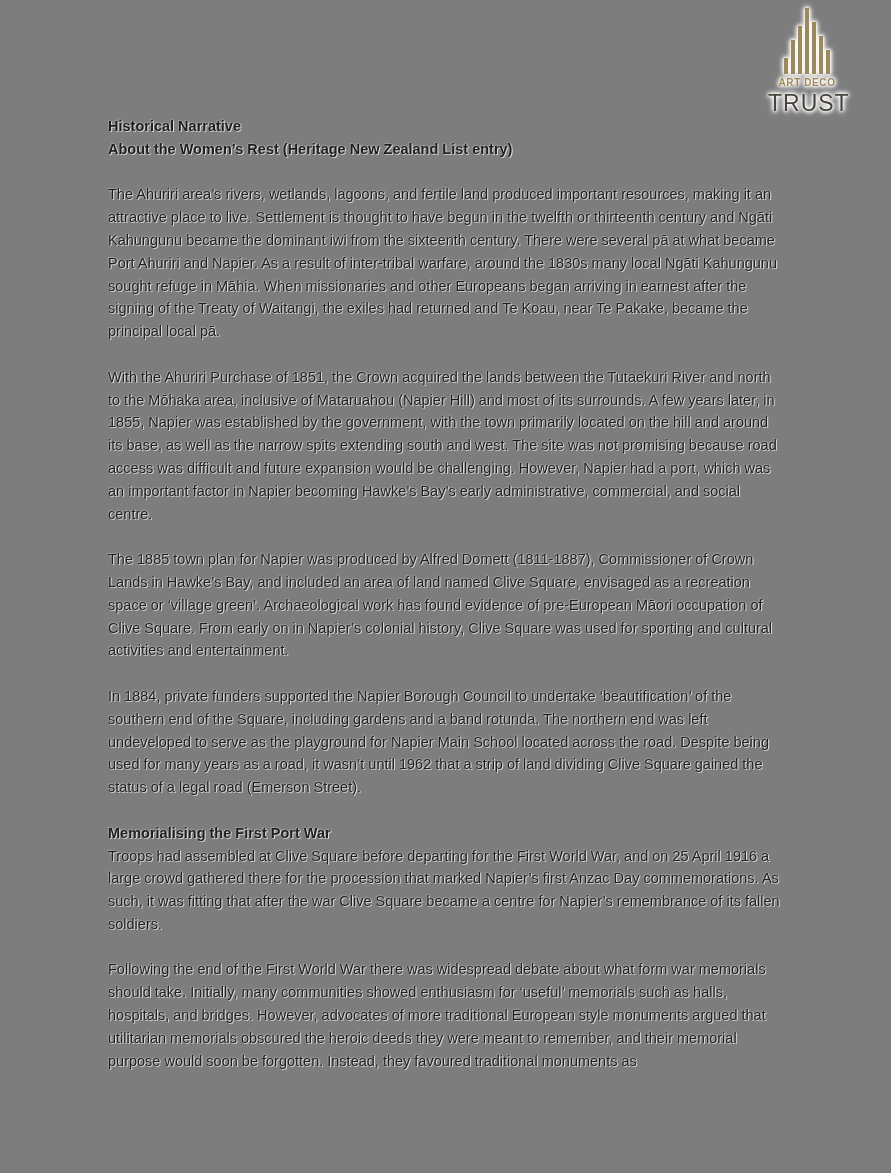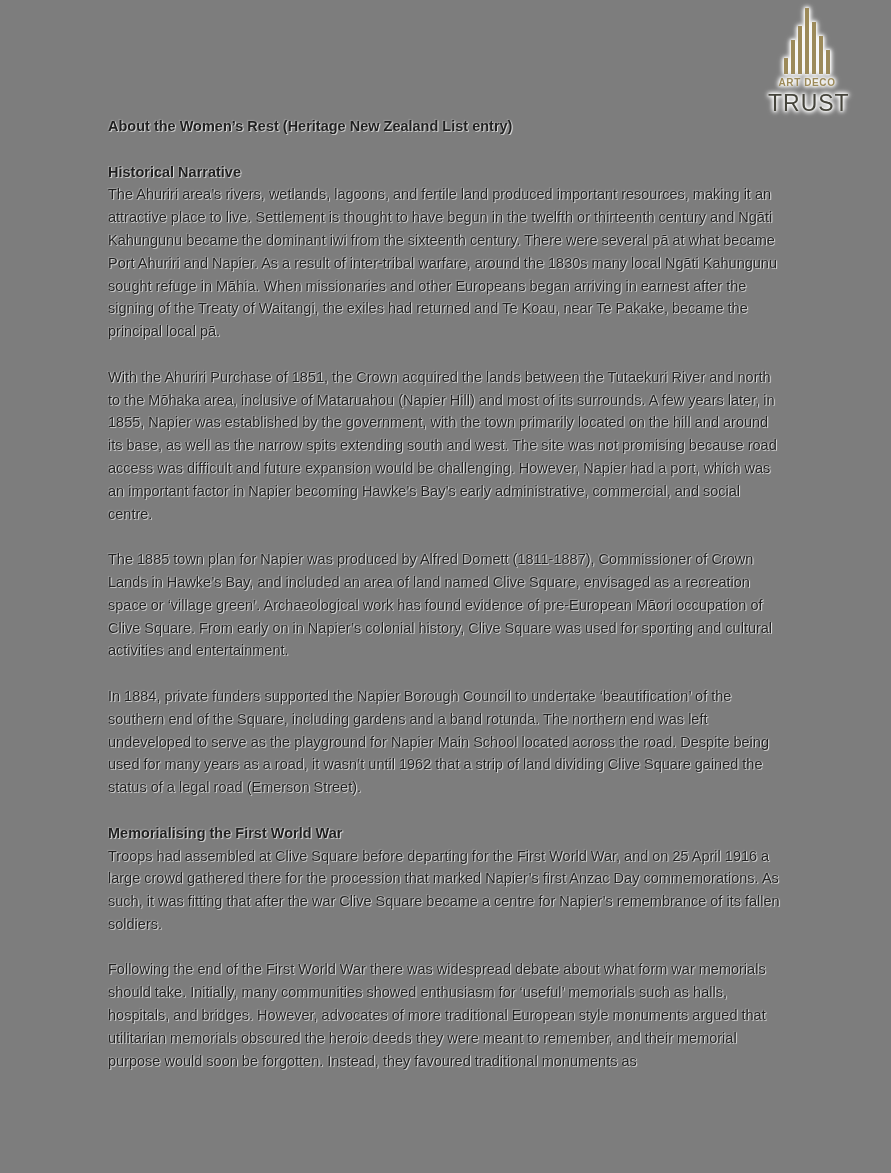--- a/index.html
+++ b/index.html
@@ -82,30 +82,30 @@
       <rect class="bar" x="21" y="0" width="4" height="66"></rect>
       <rect class="bar" x="28" y="14" width="4" height="52"></rect>
       <rect class="bar" x="35" y="28" width="4" height="38"></rect>
       <rect class="bar" x="42" y="42" width="4" height="24"></rect>
     </svg>
     <div class="logo-top">ART DECO</div>
     <div class="logo-bottom">TRUST</div>
   </div>
 
   <div class="content">
+    <p class="bold tight">Historical Narrative</p>
+
     <p class="bold">About the Women’s Rest (Heritage New Zealand List entry)</p>
-
-    <p class="bold tight">Historical Narrative</p>
     <p>The Ahuriri area’s rivers, wetlands, lagoons, and fertile land produced important resources, making it an attractive place to live. Settlement is thought to have begun in the twelfth or thirteenth century and Ngāti Kahungunu became the dominant iwi from the sixteenth century. There were several pā at what became Port Ahuriri and Napier. As a result of inter-tribal warfare, around the 1830s many local Ngāti Kahungunu sought refuge in Māhia. When missionaries and other Europeans began arriving in earnest after the signing of the Treaty of Waitangi, the exiles had returned and Te Koau, near Te Pakake, became the principal local pā.</p>
 
     <p>With the Ahuriri Purchase of 1851, the Crown acquired the lands between the Tutaekuri River and north to the Mōhaka area, inclusive of Mataruahou (Napier Hill) and most of its surrounds. A few years later, in 1855, Napier was established by the government, with the town primarily located on the hill and around its base, as well as the narrow spits extending south and west. The site was not promising because road access was difficult and future expansion would be challenging. However, Napier had a port, which was an important factor in Napier becoming Hawke’s Bay’s early administrative, commercial, and social centre.</p>
 
     <p>The 1885 town plan for Napier was produced by Alfred Domett (1811-1887), Commissioner of Crown Lands in Hawke’s Bay, and included an area of land named Clive Square, envisaged as a recreation space or ‘village green’. Archaeological work has found evidence of pre-European Māori occupation of Clive Square. From early on in Napier’s colonial history, Clive Square was used for sporting and cultural activities and entertainment.</p>
 
     <p>In 1884, private funders supported the Napier Borough Council to undertake ‘beautification’ of the southern end of the Square, including gardens and a band rotunda. The northern end was left undeveloped to serve as the playground for Napier Main School located across the road. Despite being used for many years as a road, it wasn’t until 1962 that a strip of land dividing Clive Square gained the status of a legal road (Emerson Street).</p>
 
-    <p class="bold tight">Memorialising the First World War</p>
+    <p class="bold tight">Memorialising the First Port War</p>
     <p>Troops had assembled at Clive Square before departing for the First World War, and on 25 April 1916 a large crowd gathered there for the procession that marked Napier’s first Anzac Day commemorations. As such, it was fitting that after the war Clive Square became a centre for Napier’s remembrance of its fallen soldiers.</p>
 
     <p style="margin-bottom:0">Following the end of the First World War there was widespread debate about what form war memorials should take. Initially, many communities showed enthusiasm for ‘useful’ memorials such as halls, hospitals, and bridges. However, advocates of more traditional European style monuments argued that utilitarian memorials obscured the heroic deeds they were meant to remember, and their memorial purpose would soon be forgotten. Instead, they favoured traditional monuments as</p>
   </div>
 
 </div>
 
 </body></html>

